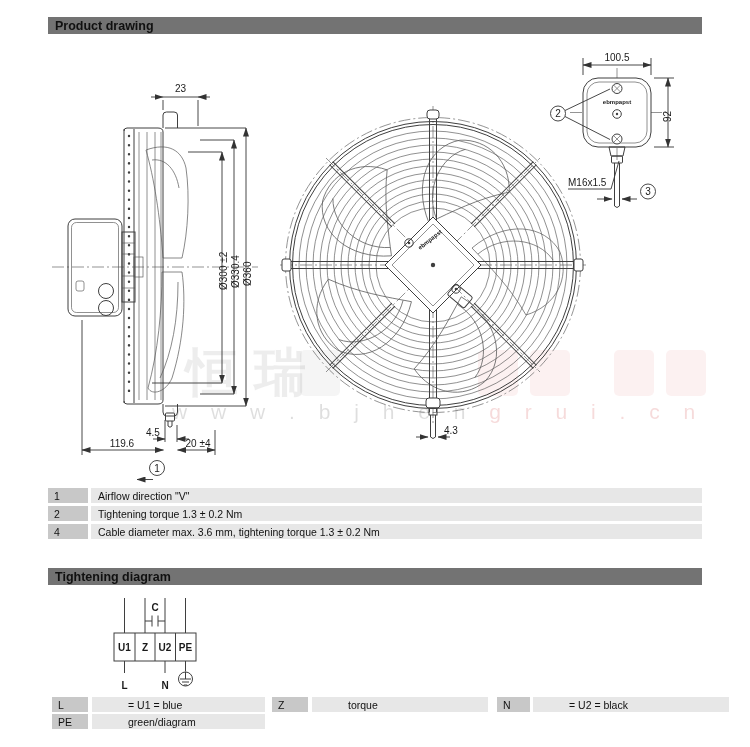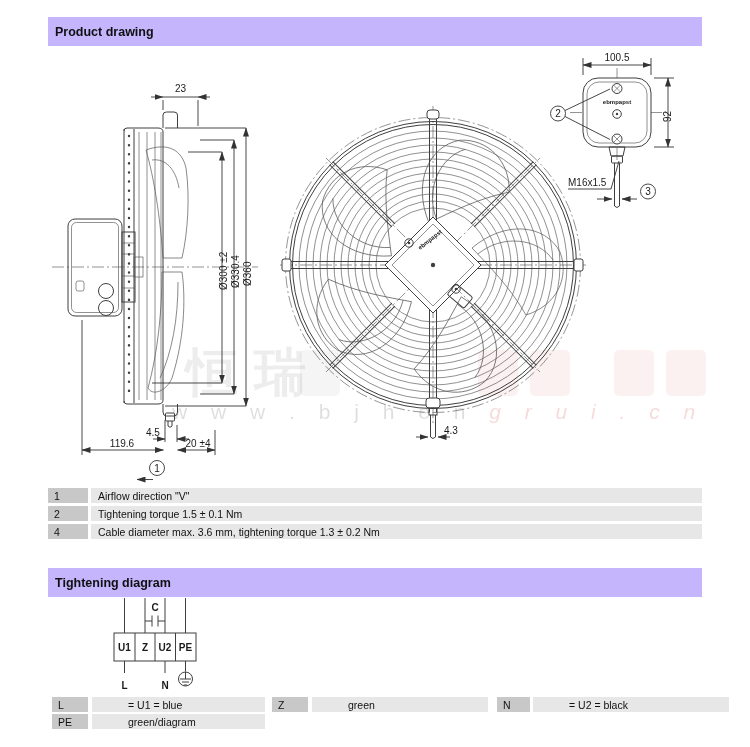--- a/index.html
+++ b/index.html
@@ -1,34 +1,34 @@
 <!DOCTYPE html>
 <html><head>
 <meta charset="utf-8">
 <style>
   html,body{margin:0;padding:0;background:#fff;}
   .page{position:relative;width:750px;height:747px;background:#ffffff;
         font-family:"Liberation Sans",sans-serif;overflow:hidden;}
-  .bar{position:absolute;left:48px;width:654px;height:29px;background:#c4b5fd;
+  .bar{position:absolute;left:48px;width:654px;height:17px;background:#737373;
        display:flex;align-items:center;padding-left:7px;box-sizing:border-box;
        font-size:12.5px;font-weight:bold;color:#101010;}
   .note-row{position:absolute;left:48px;display:flex;height:15px;}
   .cell-id{width:40px;background:#c8c8c8;font-size:10.5px;display:flex;
            align-items:center;padding-left:6px;box-sizing:border-box;color:#111;}
   .cell-val{width:611px;background:#e7e7e7;margin-left:3px;font-size:10.5px;display:flex;
             align-items:center;padding-left:7px;box-sizing:border-box;color:#111;}
   .lg{position:absolute;height:15px;display:flex;align-items:center;
       padding-left:6px;box-sizing:border-box;font-size:10.5px;color:#111;}
   .lg.label{background:#c8c8c8;}
   .lg.value{background:#e7e7e7;padding-left:36px;}
   .wm-cn{position:absolute;left:186px;top:338px;font-size:52px;letter-spacing:16px;
          color:rgba(0,0,0,0.07);font-weight:bold;white-space:nowrap;pointer-events:none;}
   .wm-url{position:absolute;left:172px;top:400px;font-size:21px;white-space:nowrap;
           letter-spacing:9px;color:rgba(0,0,0,0.13);pointer-events:none;}
-  .wm-url .pink{color:rgba(216,90,90,0.22);font-style:italic;}
+  .wm-url .pink{color:rgba(216,90,90,0.22);}
   .wm-block{position:absolute;width:40px;height:46px;border-radius:5px;pointer-events:none;}
   .wm-block.pink{background:rgba(224,118,118,0.10);}
   .wm-block.gray{background:rgba(0,0,0,0.04);}
   svg{position:absolute;}
   svg text{font-family:"Liberation Sans",sans-serif;fill:#1a1a1a;}
   .dimtxt{font-size:10px;}
   .mid{text-anchor:middle;}
   .ln{stroke:#3f3f3f;fill:none;stroke-width:1;}
   .thin{stroke:#555;fill:none;stroke-width:0.65;}
   .dim{stroke:#333;fill:none;stroke-width:0.9;}
@@ -290,21 +290,21 @@
       <line class="dim" x1="637" y1="199" x2="622" y2="199" marker-end="url(#ae)"></line>
     </g>
   </svg>
 
   <div class="note-row" style="top:488px;">
     <div class="cell-id">1</div>
     <div class="cell-val">Airflow direction "V"</div>
   </div>
   <div class="note-row" style="top:506px;">
     <div class="cell-id">2</div>
-    <div class="cell-val">Tightening torque 1.5 ± 0.1 Nm</div>
+    <div class="cell-val">Tightening torque 1.3 ± 0.2 Nm</div>
   </div>
   <div class="note-row" style="top:524px;">
     <div class="cell-id">4</div>
     <div class="cell-val">Cable diameter max. 3.6 mm, tightening torque 1.3 ± 0.2 Nm</div>
   </div>
 
   <div class="bar" style="top:568px;">
     <span>Tightening diagram</span>
   </div>
 
@@ -343,19 +343,19 @@
       <line class="ln" x1="185.5" y1="672" x2="185.5" y2="679"></line>
       <line class="ln" x1="180" y1="679" x2="191" y2="679"></line>
       <line class="ln" x1="182" y1="682" x2="189" y2="682"></line>
       <line class="ln" x1="183.8" y1="685" x2="187.2" y2="685"></line>
     </g>
   </svg>
 
   <div class="lg label" style="left:52px;top:697px;width:36px;">L</div>
   <div class="lg value" style="left:92px;top:697px;width:173px;">= U1 = blue</div>
   <div class="lg label" style="left:272px;top:697px;width:36px;">Z</div>
-  <div class="lg value" style="left:312px;top:697px;width:176px;">green</div>
+  <div class="lg value" style="left:312px;top:697px;width:176px;">torque</div>
   <div class="lg label" style="left:497px;top:697px;width:33px;">N</div>
   <div class="lg value" style="left:533px;top:697px;width:196px;">= U2 = black</div>
   <div class="lg label" style="left:52px;top:714px;width:36px;">PE</div>
   <div class="lg value" style="left:92px;top:714px;width:173px;">green/diagram</div>
 
 </div>
 
 </body></html>

